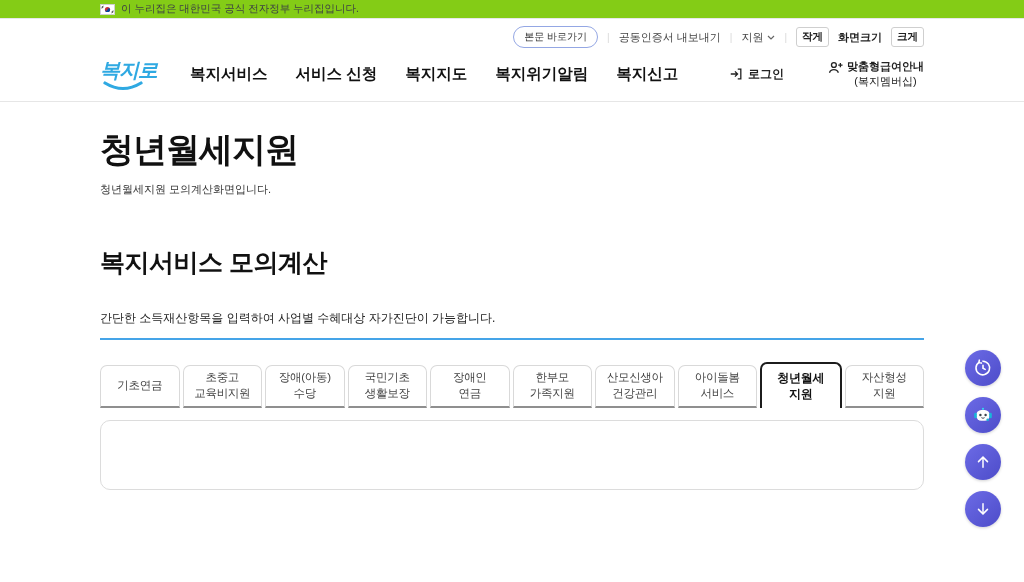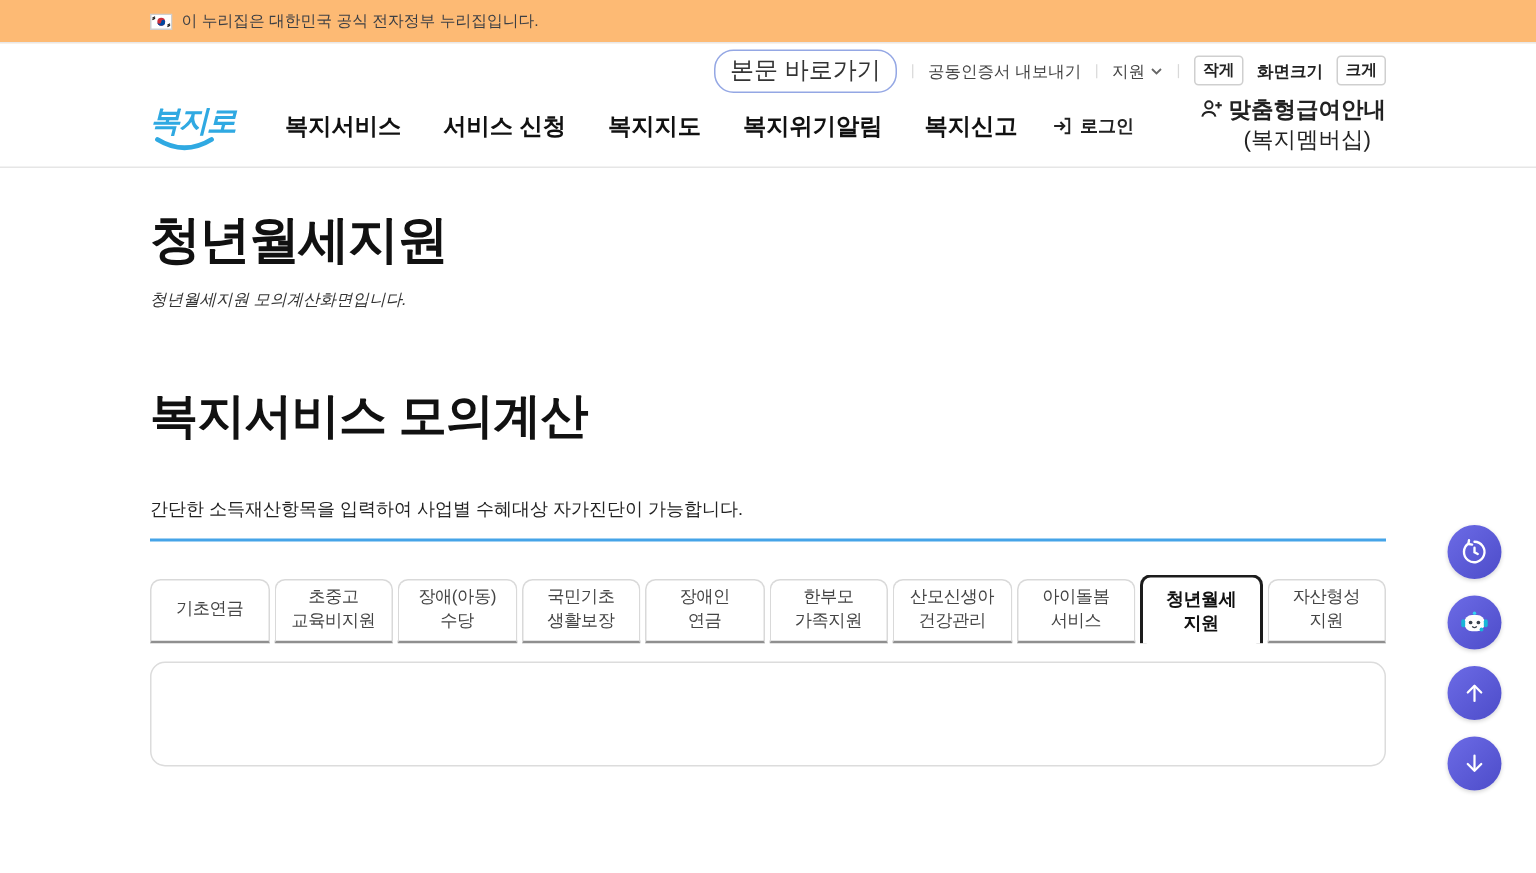--- a/index.html
+++ b/index.html
@@ -1,57 +1,57 @@
 <!DOCTYPE html>
 <html><head>
 <meta charset="utf-8">
 <style>
   * { margin:0; padding:0; box-sizing:border-box; }
   html,body { width:1024px; height:582px; overflow:hidden; background:#fff;
     font-family:"Liberation Sans","DejaVu Sans",sans-serif; color:#1a1a1a; }
 
   
-  .topbar { height:29px; background:#fdba74; border-bottom:1px solid #e7e8ea;
+  .topbar { height:19px; background:#84cc16; border-bottom:1px solid #e7e8ea;
     display:flex; align-items:center; }
   .topbar-inner { margin-left:100px; display:flex; align-items:center; gap:6px; }
   .topbar-text { font-size:10.5px; color:#3c3f44; }
 
   
   .header { background:#fff; border-bottom:1px solid #e6e6e6; height:83px; }
   .container { width:824px; margin-left:100px; }
   .utilrow { display:flex; justify-content:flex-end; align-items:center;
     gap:9px; padding-top:7px; height:29px; font-size:11px; color:#444; }
   .pill-btn { border:1px solid #94a7e4; border-radius:13px; background:#fff;
-    padding:3px 10px; font-size:16px; color:#333; cursor:pointer; }
+    padding:3px 10px; font-size:10px; color:#333; cursor:pointer; }
   .util-link { cursor:pointer; color:#444; }
   .util-sep { color:#d9d9d9; font-size:10px; }
   .util-drop { display:flex; align-items:center; gap:4px; cursor:pointer; }
   .sq-btn { border:1px solid #cfcfcf; border-radius:3px; background:#fff;
     padding:2px 5px; font-size:10.5px; font-weight:700; color:#222; cursor:pointer; }
   .zoom-label { font-weight:700; font-size:11px; color:#222; }
 
   .navrow { display:flex; align-items:center; height:48px; margin-top:2px; }
   .logo { width:58px; margin-right:32px; cursor:pointer; position:relative; }
   .logo-text { font-size:20px; font-weight:800; font-style:italic; color:#2fa9e2;
     letter-spacing:-1px;margin-top:16px; }
   .logo-smile { display:block; margin-top:-3px; margin-left:2px; }
   .mainnav { display:flex; gap:28px;justify-content:flex-end; }
   .nav-item { font-size:15.5px; font-weight:700; color:#111; cursor:pointer; white-space:nowrap; }
   .header-right { margin-left:auto; display:flex; align-items:center; gap:44px; }
   .login { display:flex; align-items:center; gap:5px; font-size:12px; font-weight:700;
     color:#222; cursor:pointer; white-space:nowrap; }
   .membership { display:flex; align-items:flex-start; gap:4px; cursor:pointer; }
-  .membership-text { font-size:15px; font-weight:700; color:#222; line-height:1.35;
+  .membership-text { font-size:11px; font-weight:700; color:#222; line-height:1.35;
     text-align:center; white-space:nowrap; }
   .membership-text .sub { font-weight:400; }
 
   
   .page-title { font-size:34px; font-weight:800; color:#111; margin-top:25px; letter-spacing:-1px; }
-  .page-sub { font-size:11px; color:#333; margin-top:9px;font-style:italic; }
-  .section-title { font-size:32px; font-weight:800; color:#111; margin-top:49px; letter-spacing:-0.5px; }
+  .page-sub { font-size:11px; color:#333; margin-top:9px; }
+  .section-title { font-size:25px; font-weight:800; color:#111; margin-top:49px; letter-spacing:-0.5px; }
   .section-desc { font-size:12px; color:#222; margin-top:31px; }
   .blue-rule { border:none; border-top:2px solid #45a4e8; margin-top:11px; }
 
   .notice-box { margin-top:29px; border:1px solid #e2e2e2; border-radius:8px;
     height:120px; display:flex; align-items:center; background:#fff; }
   .notice-icon { margin-left:90px; flex:0 0 auto; }
   .notice-text { margin-left:45px; width:492px; font-size:11.5px; color:#333;
     line-height:1.95; letter-spacing:-0.2px; }
 
   

